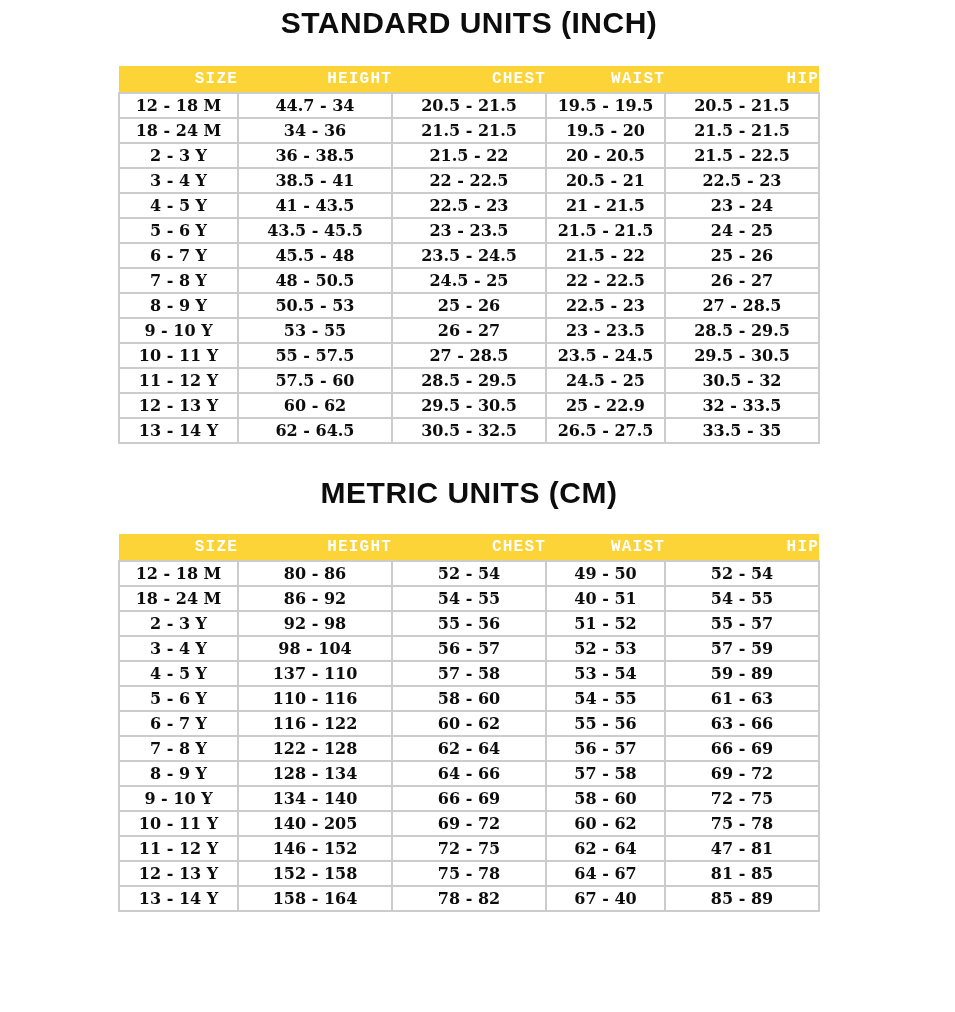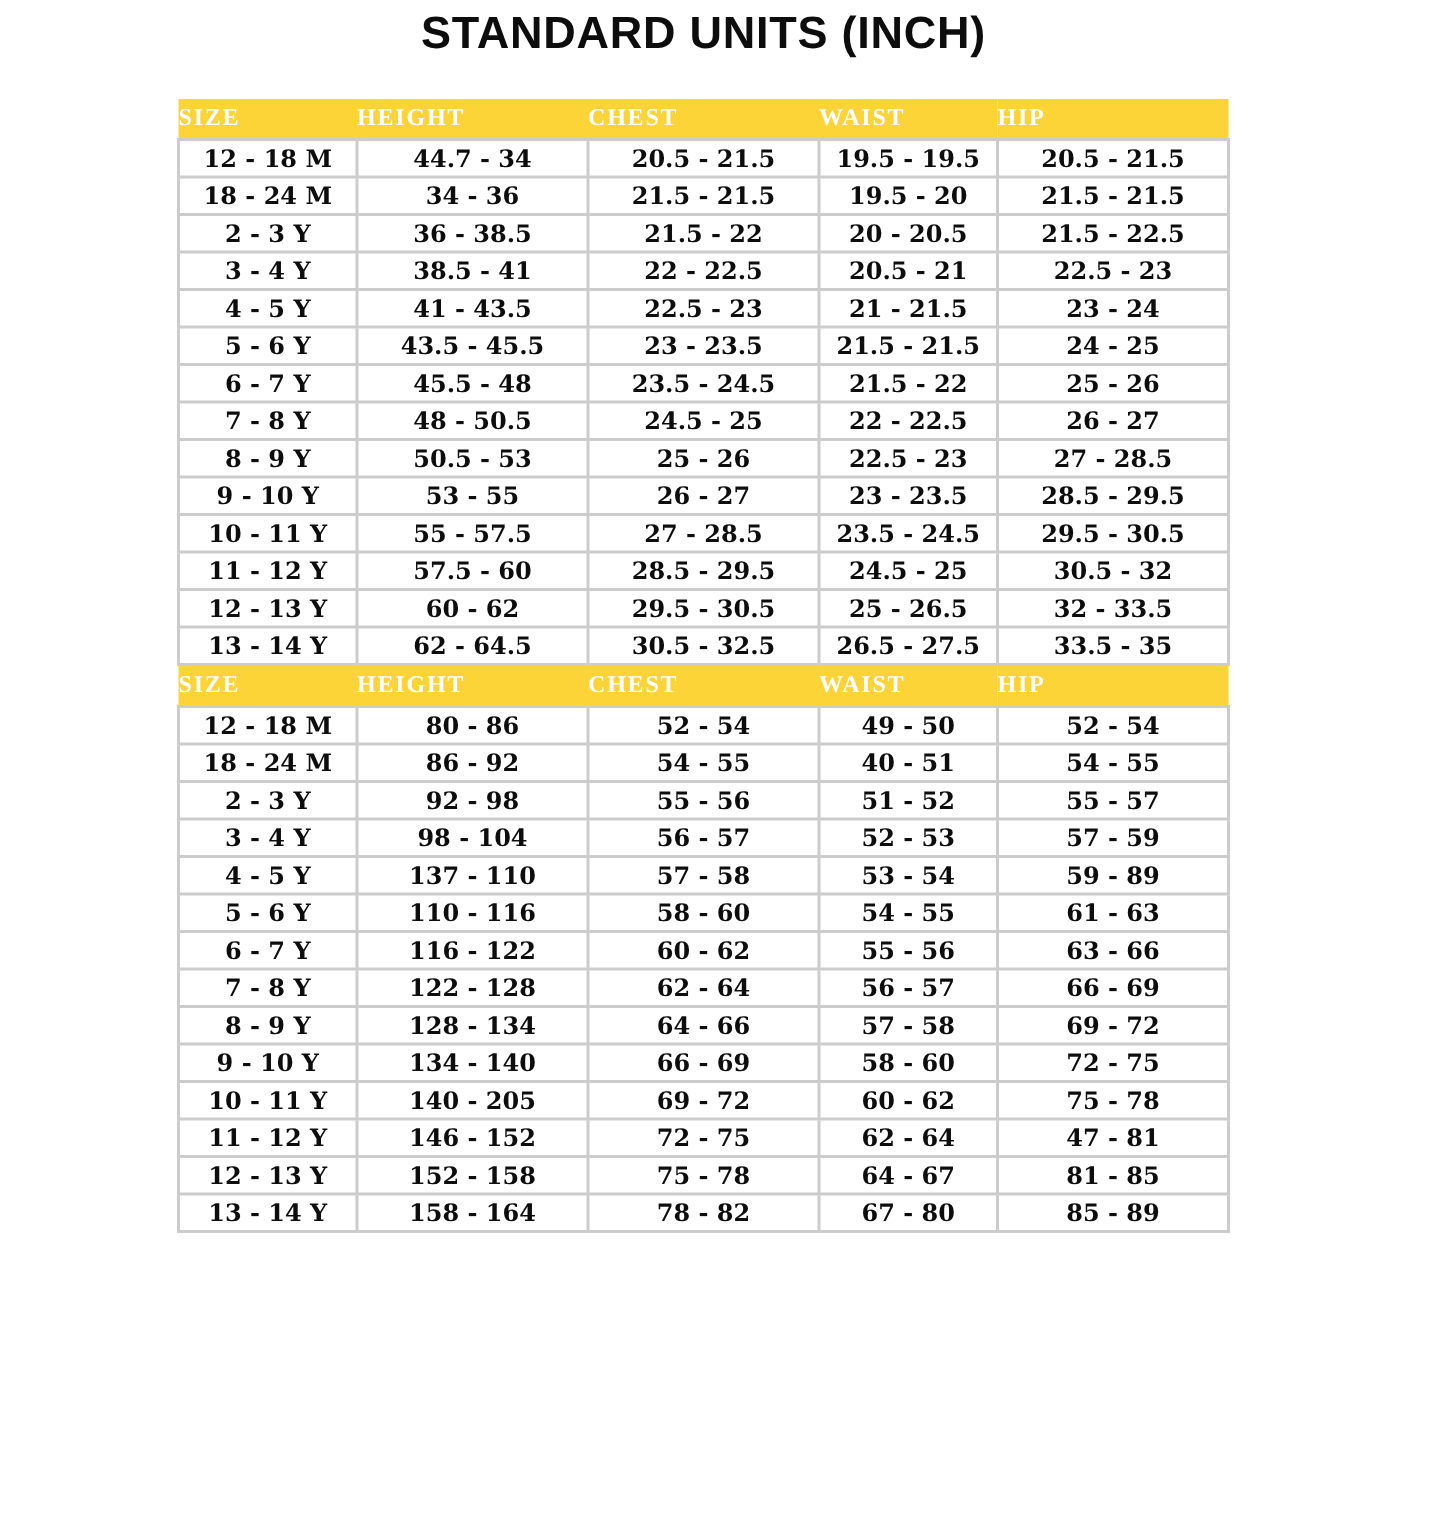--- a/index.html
+++ b/index.html
@@ -38,28 +38,28 @@
     margin: 32px 0 24px 0;
   }
   table.size-table {
     width: 100%;
     border-collapse: collapse;
     table-layout: fixed;
   }
   table.size-table th {
     background: var(--header-bg);
     color: var(--header-text);
-    font-family: Liberation Serif, serif;
+    font-family: Liberation Mono, monospace;
     font-weight: bold;
     font-size: 16px;
     letter-spacing: 1.2px;
     height: 27px;
     padding: 0;
     border: none;
-    text-align: left;
+    text-align: right;
   }
   table.size-table th:nth-child(1) { width: 17%; }
   table.size-table th:nth-child(2) { width: 22%; }
   table.size-table th:nth-child(3) { width: 22%; }
   table.size-table th:nth-child(4) { width: 17%; }
   table.size-table th:nth-child(5) { width: 22%; }
   table.size-table td {
     border: 2px solid var(--border-color);
     height: 25px;
     padding: 0;
@@ -170,33 +170,34 @@
           <td>11 - 12 Y</td>
           <td>57.5 - 60</td>
           <td>28.5 - 29.5</td>
           <td>24.5 - 25</td>
           <td>30.5 - 32</td>
         </tr>
         <tr>
           <td>12 - 13 Y</td>
           <td>60 - 62</td>
           <td>29.5 - 30.5</td>
-          <td>25 - 26.5</td>
+          <td>25 - 22.9</td>
           <td>32 - 33.5</td>
         </tr>
         <tr>
           <td>13 - 14 Y</td>
           <td>62 - 64.5</td>
           <td>30.5 - 32.5</td>
           <td>26.5 - 27.5</td>
           <td>33.5 - 35</td>
         </tr>
       </tbody>
     </table>
 
+  <h1 class="table-title second">METRIC UNITS (CM)</h1>
 
   <table class="size-table">
       <thead>
         <tr>
           <th>SIZE</th>
           <th>HEIGHT</th>
           <th>CHEST</th>
           <th>WAIST</th>
           <th>HIP</th>
         </tr>
@@ -290,18 +291,18 @@
           <td>12 - 13 Y</td>
           <td>152 - 158</td>
           <td>75 - 78</td>
           <td>64 - 67</td>
           <td>81 - 85</td>
         </tr>
         <tr>
           <td>13 - 14 Y</td>
           <td>158 - 164</td>
           <td>78 - 82</td>
-          <td>67 - 80</td>
+          <td>67 - 40</td>
           <td>85 - 89</td>
         </tr>
       </tbody>
     </table>
 </div>
 
 </body></html>

